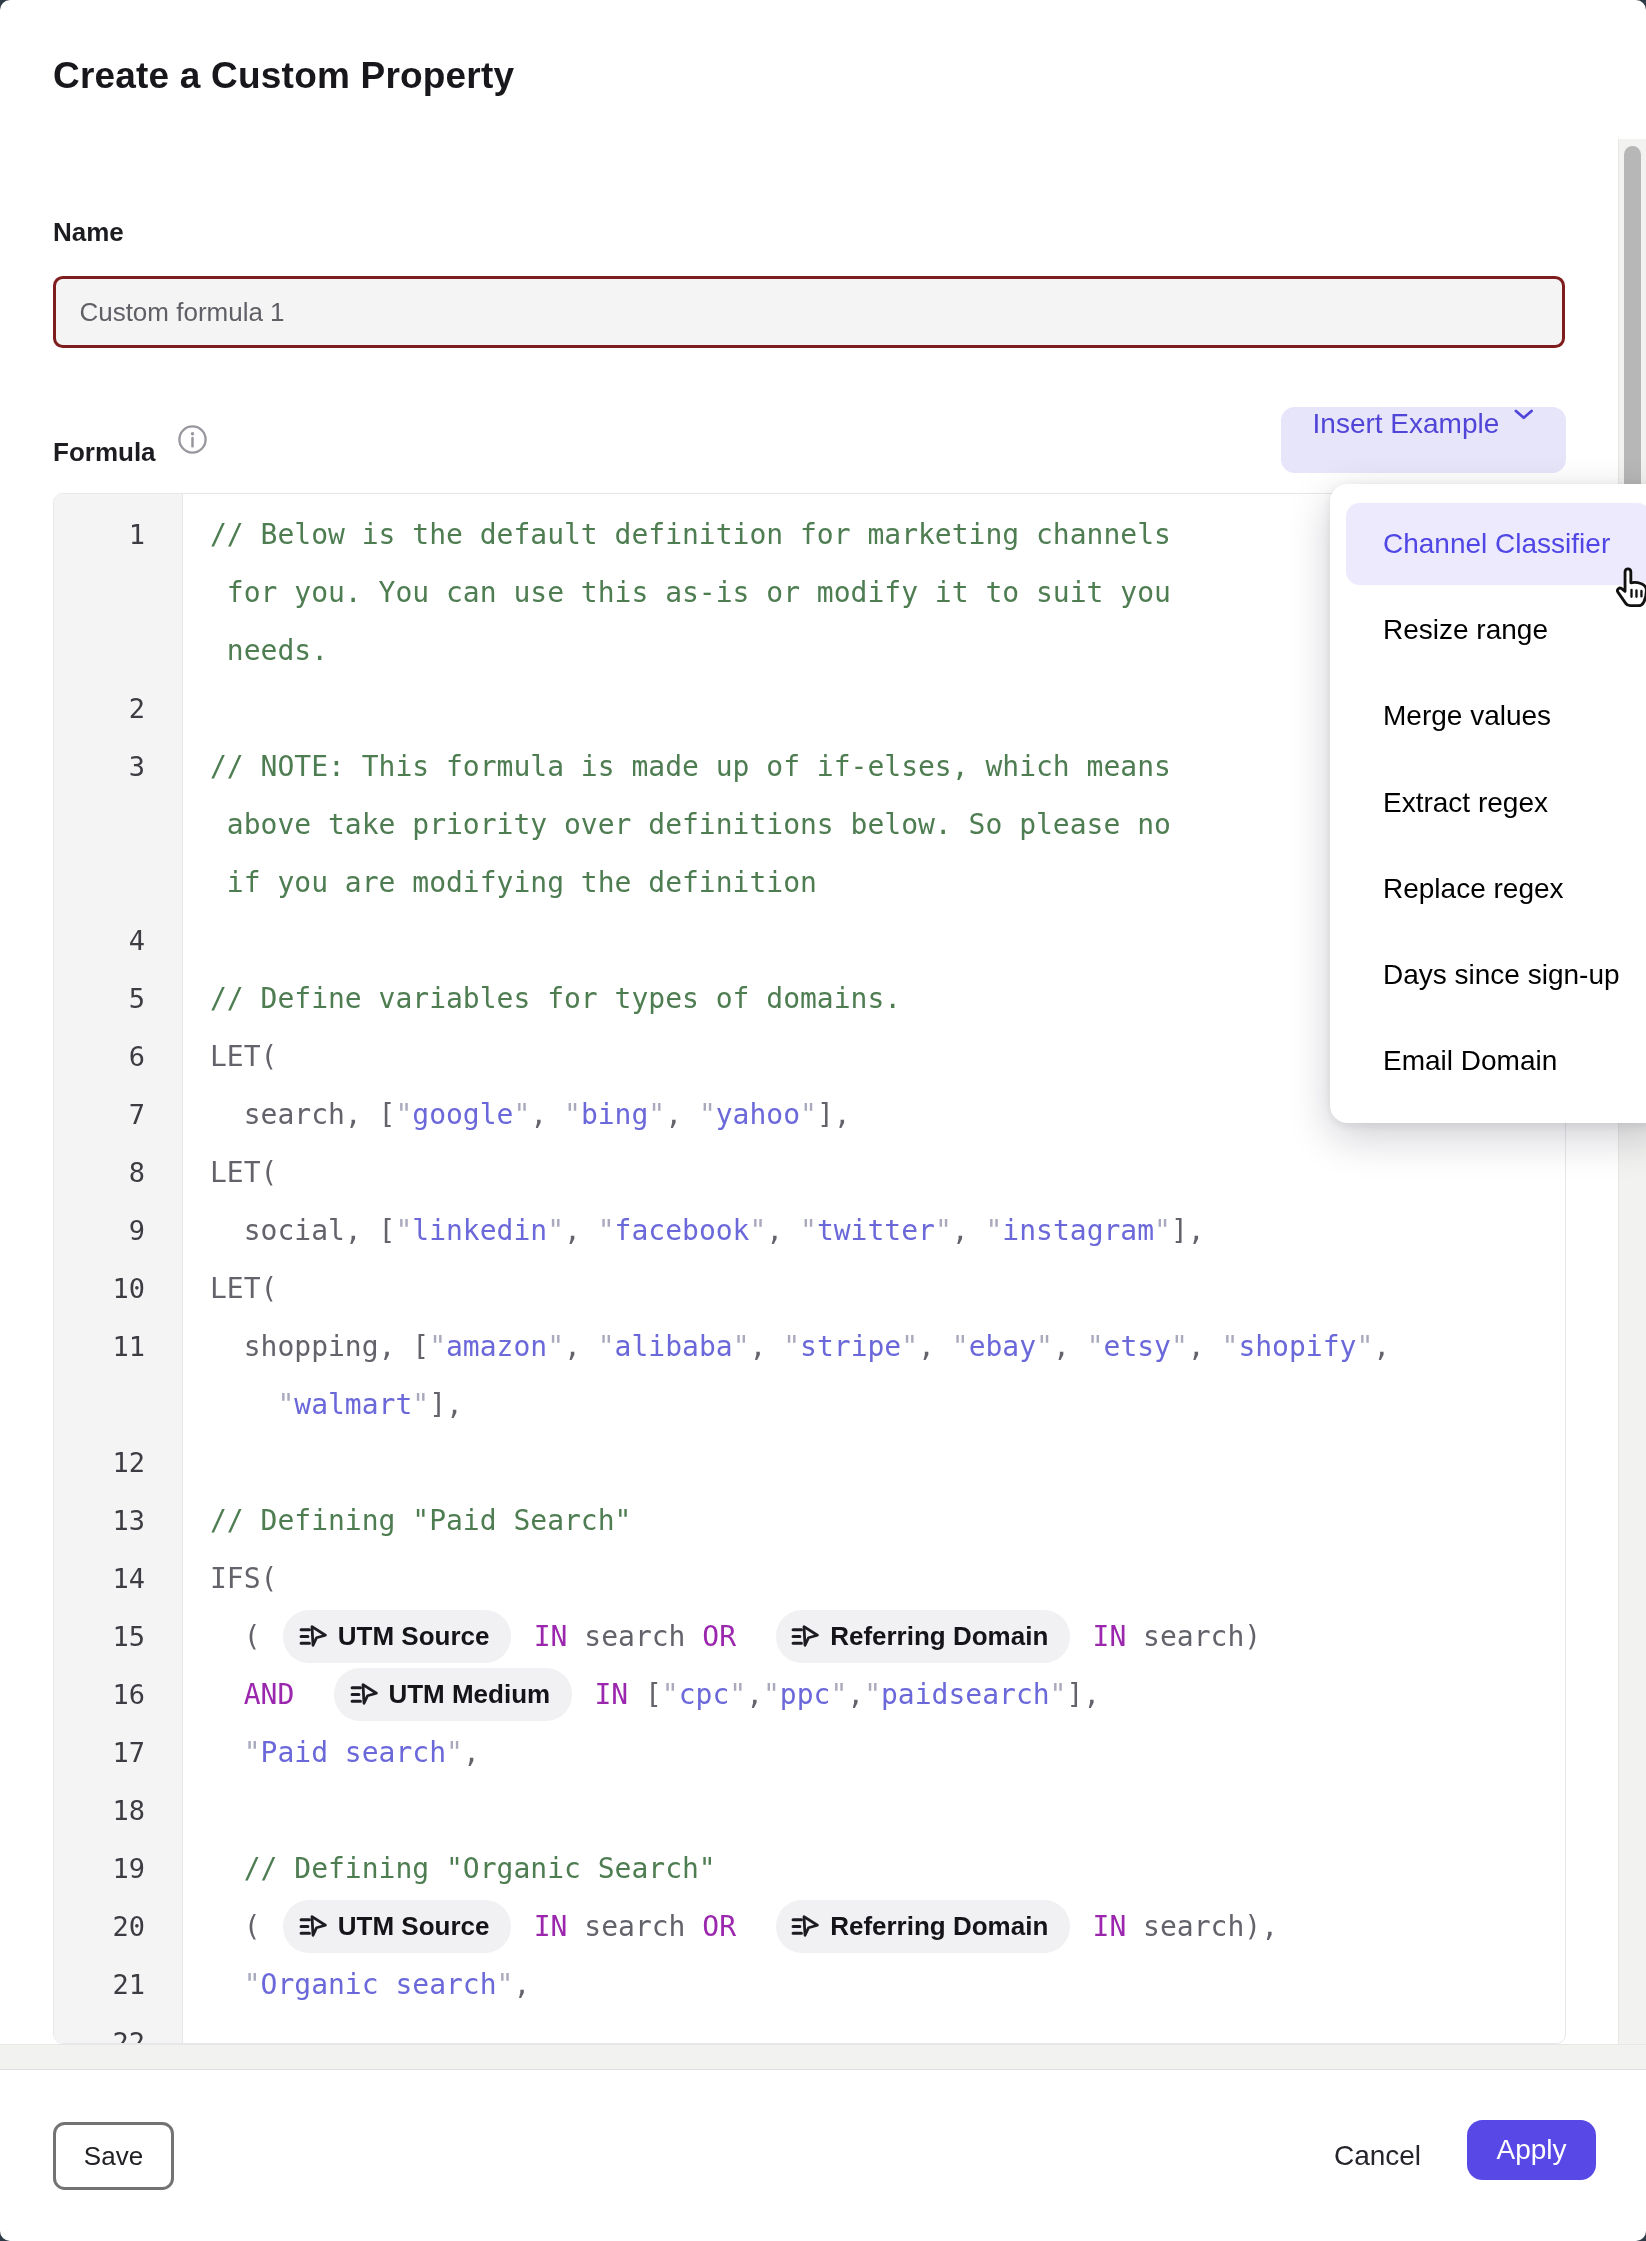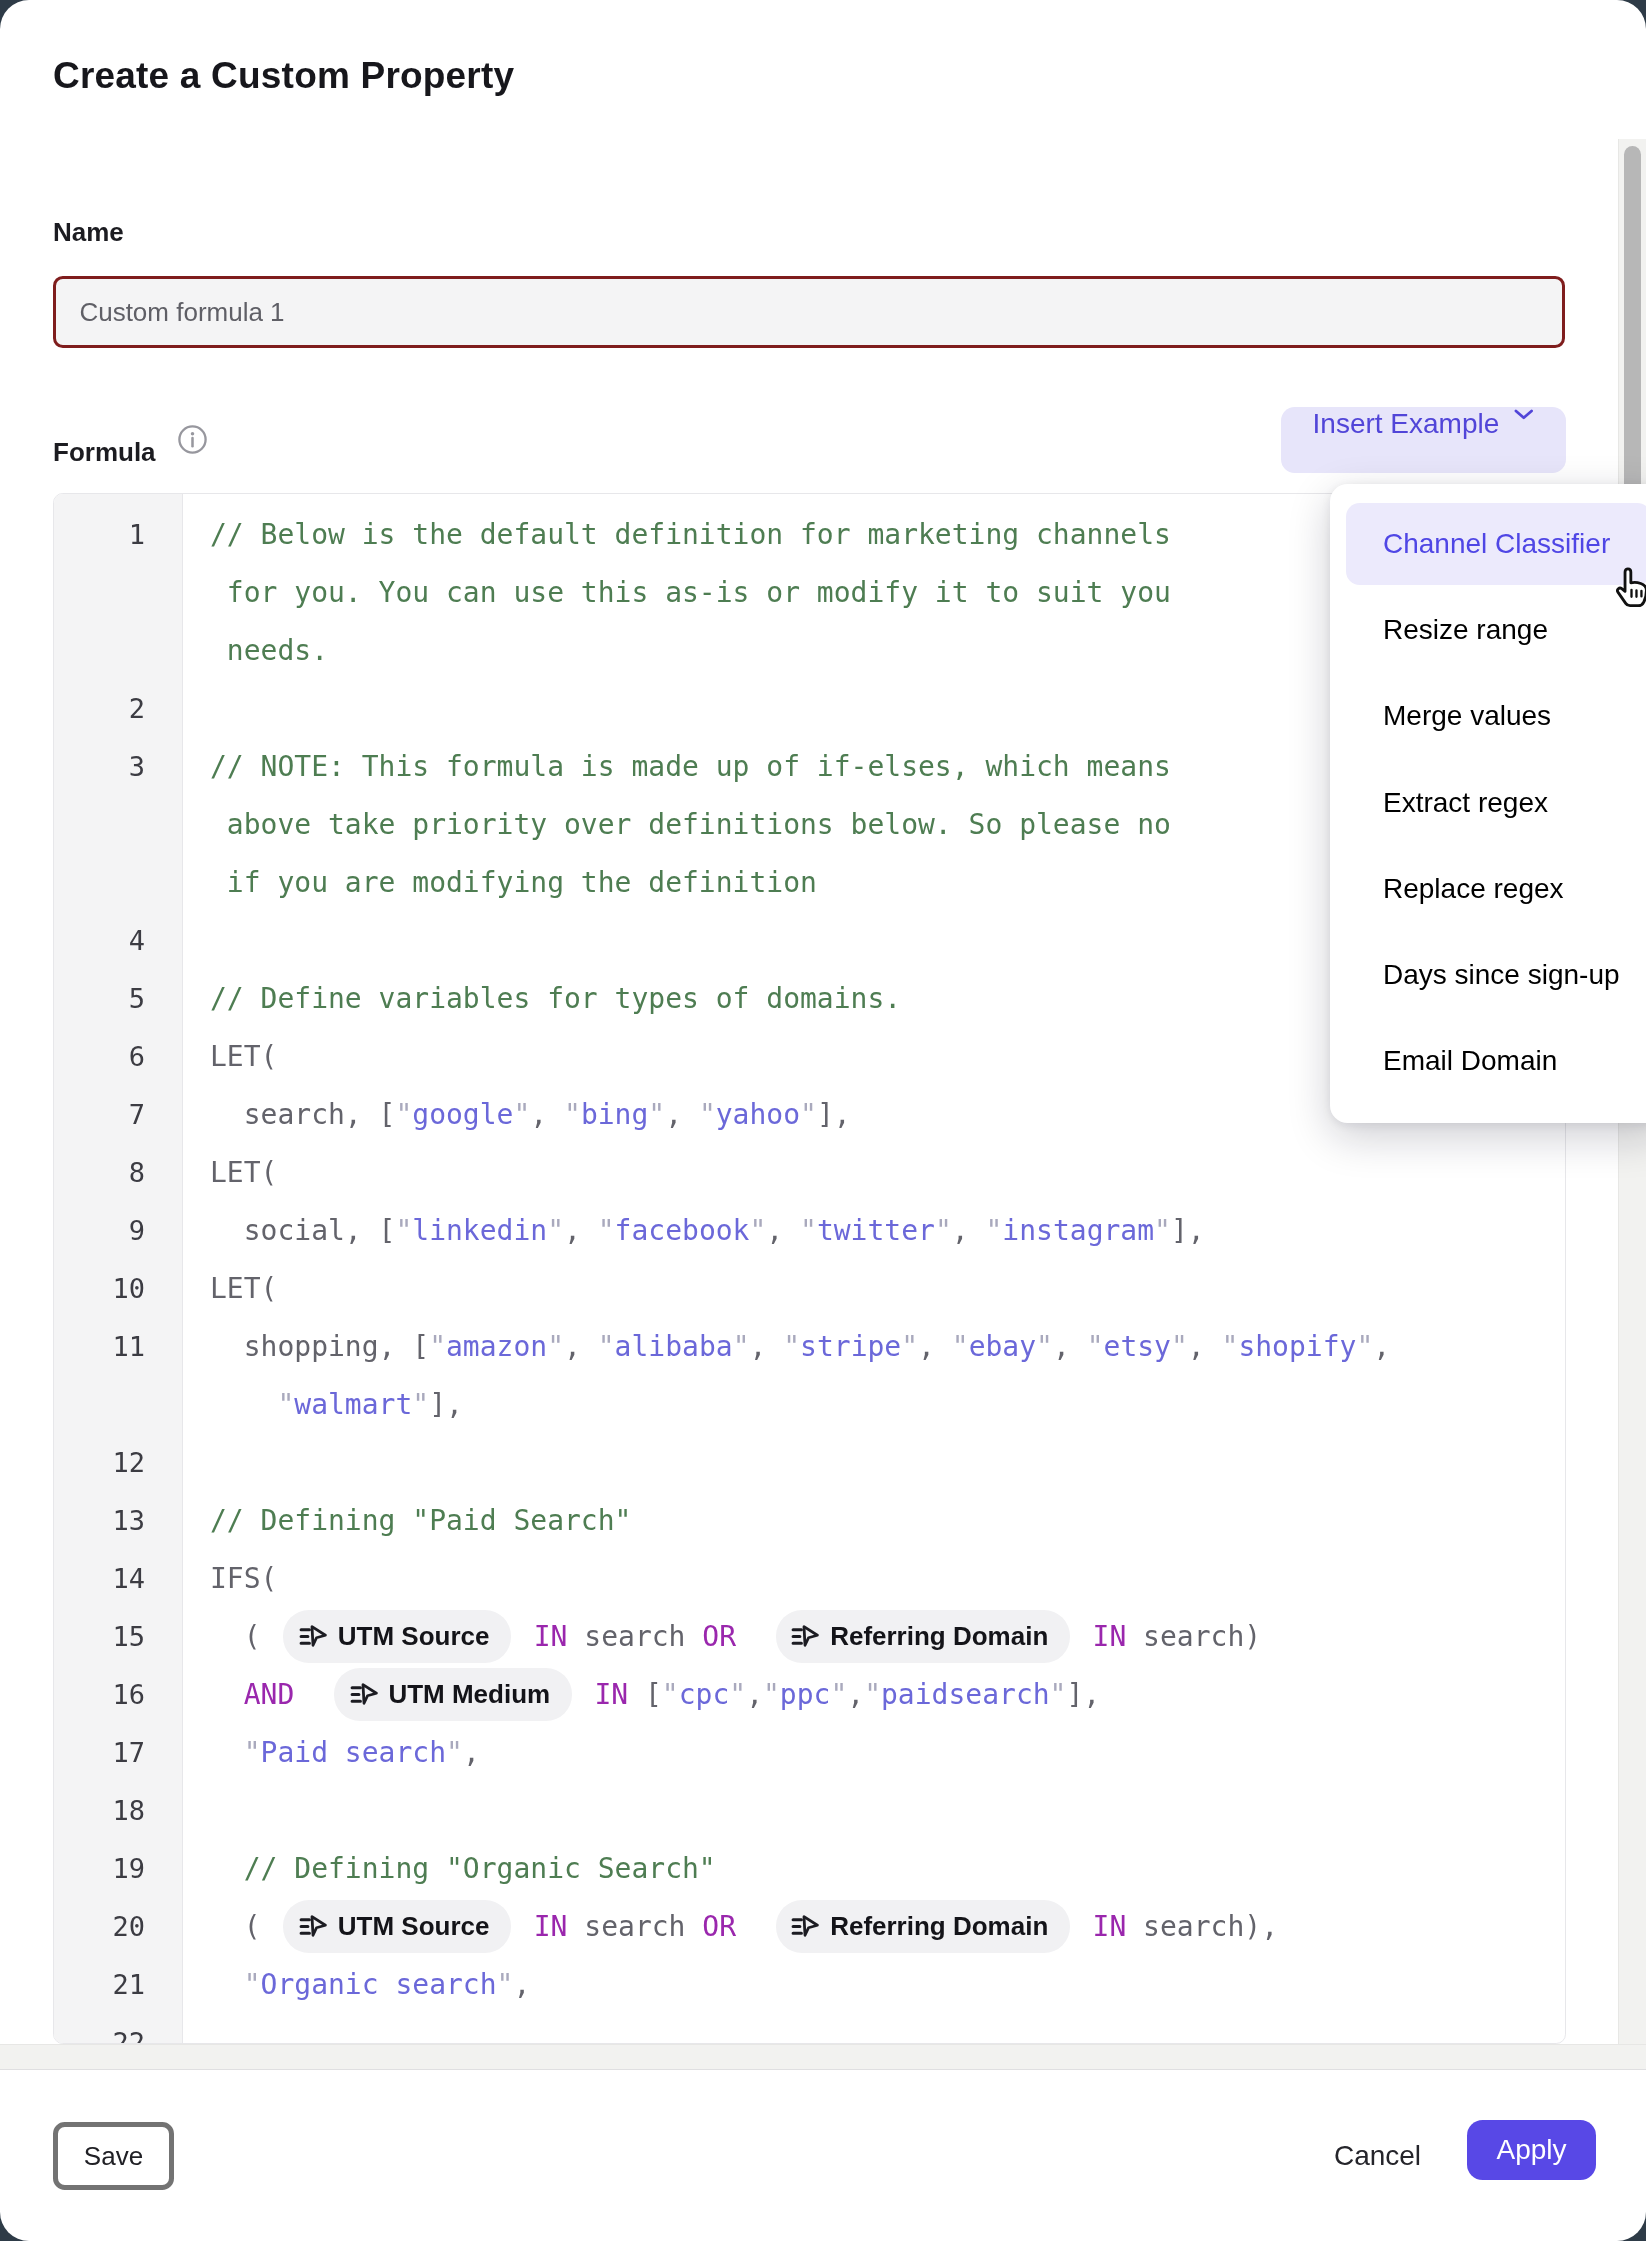--- a/index.html
+++ b/index.html
@@ -1,17 +1,17 @@
 <!DOCTYPE html>
 <html><head>
 <meta charset="utf-8">
 <style>
   html,body{margin:0;padding:0;background:#2e3b47;font-family:"Liberation Sans",sans-serif;}
   #stage{position:relative;width:1646px;height:2241px;background:#2e3b47;overflow:hidden;}
-  #modal{position:absolute;inset:0;background:#ffffff;border-radius:29px;overflow:hidden;}
+  #modal{position:absolute;inset:0;background:#ffffff;border-radius:10px;overflow:hidden;}
 
   .title{position:absolute;left:53px;top:55px;font-size:37px;font-weight:700;color:#17171c;letter-spacing:0.2px;}
 
   .field-label{position:absolute;left:53px;font-size:26px;font-weight:700;color:#1c1c21;}
   #name-label{top:217px;}
   #name-input{position:absolute;left:53px;top:276px;width:1512px;height:72px;box-sizing:border-box;
     background:#f4f4f5;border:3px solid #7f1d1d;border-radius:9.8px;padding:0 23.4px;
     font-size:26px;color:#5f5f66;font-family:"Liberation Sans",sans-serif;outline:none;}
 
   #formula-label{top:437px;}
@@ -52,21 +52,21 @@
   #cursor-icon{position:absolute;left:275px;top:76px;width:53px;height:53px;z-index:11;}
 
   
   #vtrack{position:absolute;left:1618px;top:139px;width:28px;height:1905px;background:#f2f2f0;border-left:1px solid #e7e7e5;box-sizing:border-box;}
   #vthumb{position:absolute;left:4.9px;top:6.8px;width:17.6px;height:809px;border-radius:8.8px;background:#b7b7b7;}
   #htrack{position:absolute;left:0;top:2044px;width:1646px;height:25px;background:#f2f2f0;border-top:1px solid #e7e7e5;box-sizing:border-box;}
   #footer-divider{position:absolute;left:0;top:2069px;width:1646px;height:1px;background:#dfdfe1;}
 
   
   #save-btn{position:absolute;left:53px;top:2122px;width:121px;height:68px;background:#fff;
-    border:5px solid #737373;border-radius:11.7px;font-size:26px;font-weight:500;color:#202025;
+    border:3px solid #737373;border-radius:11.7px;font-size:26px;font-weight:500;color:#202025;
     font-family:"Liberation Sans",sans-serif;cursor:pointer;}
   #cancel-btn{position:absolute;left:1309px;top:2122px;width:137px;height:68px;background:none;border:none;
     font-size:28px;font-weight:500;color:#25252b;font-family:"Liberation Sans",sans-serif;cursor:pointer;}
   #apply-btn{position:absolute;left:1467px;top:2120px;width:129px;height:60px;background:#5848e6;border:none;
     border-radius:15.6px;font-size:28px;font-weight:500;color:#ffffff;font-family:"Liberation Sans",sans-serif;cursor:pointer;}
 </style>
 </head>
 <body>
 
 <div id="stage">

